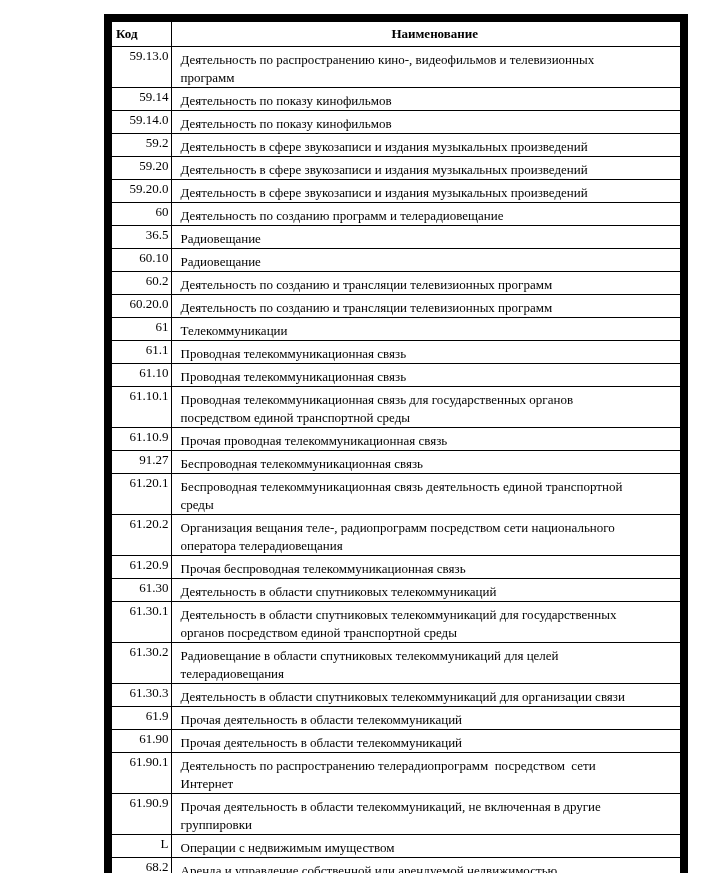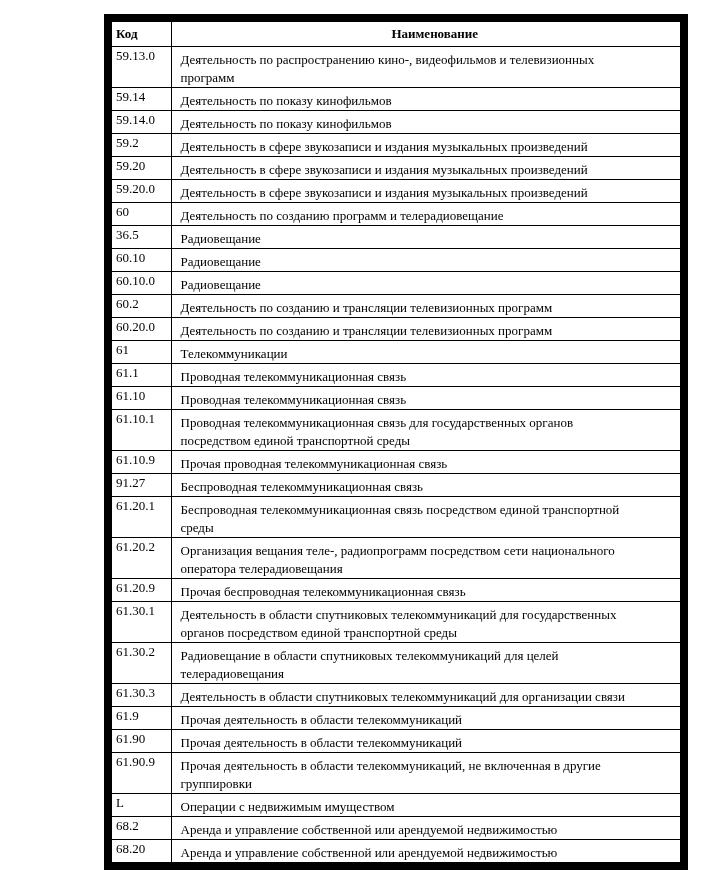--- a/index.html
+++ b/index.html
@@ -35,21 +35,21 @@
     line-height: 18px;
     vertical-align: top;
     color: #000000;
   }
   .doc-table th {
     font-weight: bold;
     padding: 3px 2px 3px 4px;
   }
   th.th-code { text-align: left; }
   th.th-name { text-align: center; padding-left: 20px; }
-  td.code { padding: 0 2px 0 4px; }
+  td.code { padding: 0 2px 0 4px; text-align: right; }
   td.name {
     padding: 4px 4px 0 9px;
     white-space: pre-wrap;
   }
 </style>
 </head>
 <body>
 
 <div class="page">
   <table class="doc-table">
@@ -104,24 +104,20 @@
         <tr>
           <td class="code">36.5</td>
           <td class="name">Радиовещание</td>
         </tr>
 
         <tr>
           <td class="code">60.10</td>
           <td class="name">Радиовещание</td>
         </tr>
 
-        <tr>
-          <td class="code">60.10.0</td>
-          <td class="name">Радиовещание</td>
-        </tr>
 
         <tr>
           <td class="code">60.2</td>
           <td class="name">Деятельность по созданию и трансляции телевизионных программ</td>
         </tr>
 
 
         <tr>
           <td class="code">60.20.0</td>
           <td class="name">Деятельность по созданию и трансляции телевизионных программ</td>
@@ -154,36 +150,40 @@
         </tr>
 
 
         <tr>
           <td class="code">91.27</td>
           <td class="name">Беспроводная телекоммуникационная связь</td>
         </tr>
 
         <tr>
           <td class="code">61.20.1</td>
-          <td class="name">Беспроводная телекоммуникационная связь посредством единой транспортной
+          <td class="name">Беспроводная телекоммуникационная связь деятельность единой транспортной
 среды</td>
         </tr>
 
         <tr>
           <td class="code">61.20.2</td>
           <td class="name">Организация вещания теле-, радиопрограмм посредством сети национального
 оператора телерадиовещания</td>
         </tr>
 
         <tr>
           <td class="code">61.20.9</td>
           <td class="name">Прочая беспроводная телекоммуникационная связь</td>
         </tr>
 
 
+        <tr>
+          <td class="code">61.30</td>
+          <td class="name">Деятельность в области спутниковых телекоммуникаций</td>
+        </tr>
 
         <tr>
           <td class="code">61.30.1</td>
           <td class="name">Деятельность в области спутниковых телекоммуникаций для государственных
 органов посредством единой транспортной среды</td>
         </tr>
 
         <tr>
           <td class="code">61.30.2</td>
           <td class="name">Радиовещание в области спутниковых телекоммуникаций для целей
@@ -198,20 +198,25 @@
         <tr>
           <td class="code">61.9</td>
           <td class="name">Прочая деятельность в области телекоммуникаций</td>
         </tr>
 
         <tr>
           <td class="code">61.90</td>
           <td class="name">Прочая деятельность в области телекоммуникаций</td>
         </tr>
 
+        <tr>
+          <td class="code">61.90.1</td>
+          <td class="name">Деятельность по распространению телерадиопрограмм  посредством  сети
+Интернет</td>
+        </tr>
 
         <tr>
           <td class="code">61.90.9</td>
           <td class="name">Прочая деятельность в области телекоммуникаций, не включенная в другие
 группировки</td>
         </tr>
 
         <tr>
           <td class="code">L</td>
           <td class="name">Операции с недвижимым имуществом</td>

